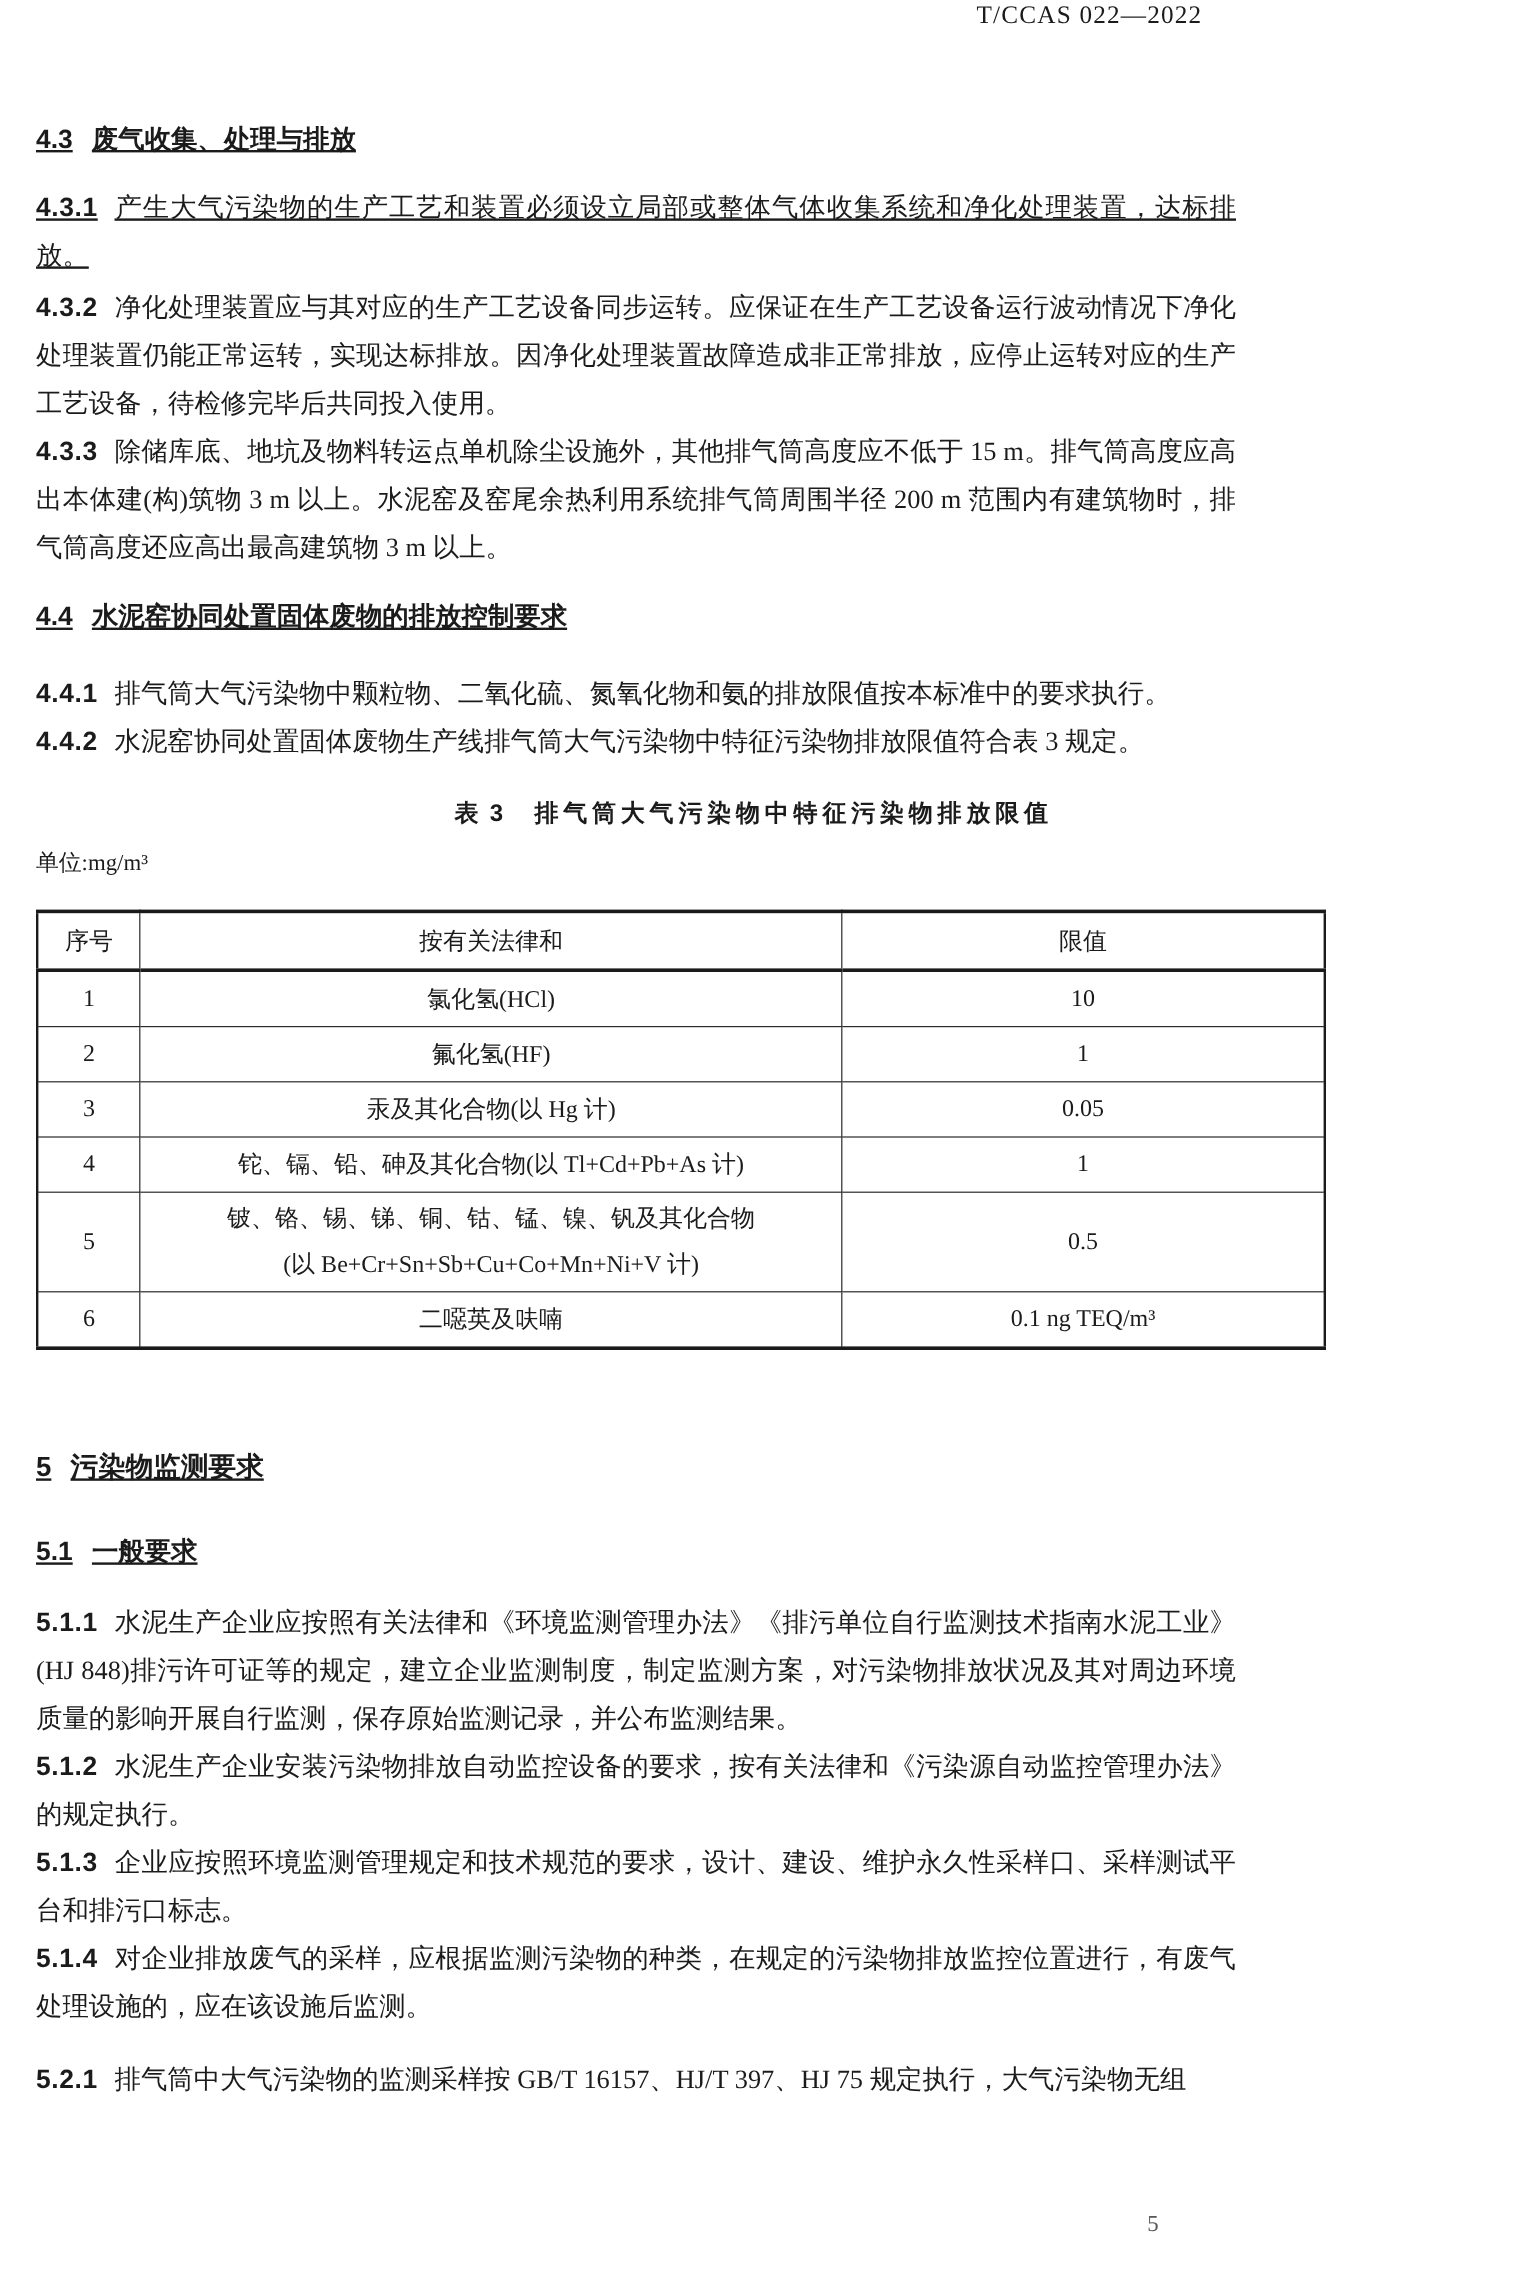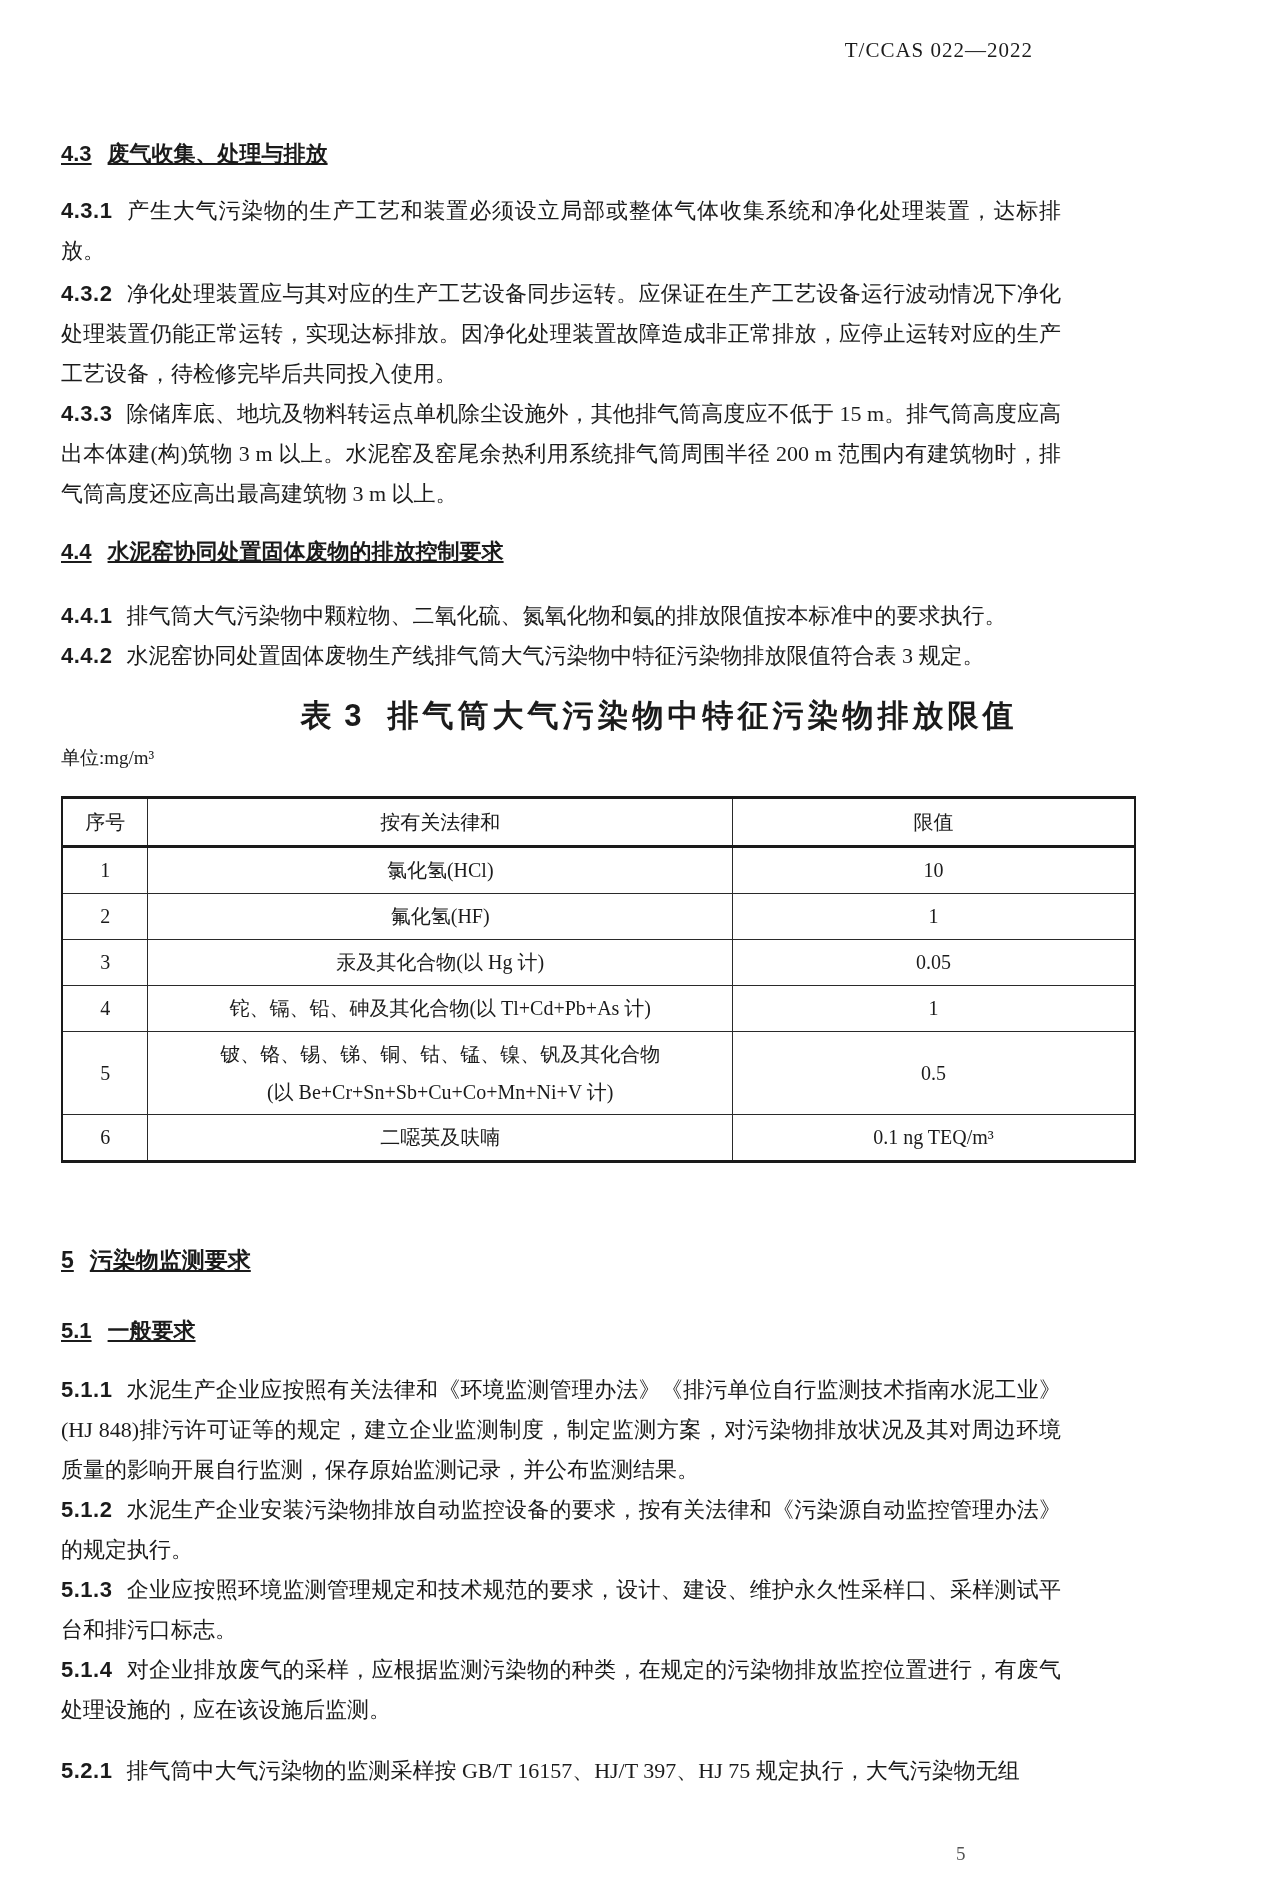--- a/index.html
+++ b/index.html
@@ -6,22 +6,21 @@
   body{
     width:1280px;height:1901px;
     background:#ffffff;
     color:#1b1b1b;
     font-family:"Liberation Serif","DejaVu Serif",serif;
     position:relative;
     overflow:hidden;
   }
   .content{
     width:1000px;
-    margin-left:61px;
-    padding-top:38px;
+    margin-left:30px;
   }
   
   .doc-header{
     text-align:right;
     padding-right:28px;
     font-size:21px;
     line-height:24px;
     letter-spacing:1px;
     font-family:"Liberation Serif","DejaVu Serif",serif;
   }
@@ -46,33 +45,33 @@
     line-height:40px;
     text-align:justify;
     margin:0;
   }
   .clause .c-num{
     font-family:"Liberation Sans","DejaVu Sans",sans-serif;
     font-weight:bold;
     margin-right:14px;
     letter-spacing:0.5px;
   }
-  .p431{margin-top:23px;}
+  .p431{margin-top:23px;text-decoration:underline;}
   .p432{margin-top:3px;}
   .p441{margin-top:30px;}
   .p511{margin-top:25px;}
   .p521{margin-top:21px;}
   
   .tbl-caption{
     margin-top:23px;
     text-align:center;
     transform:translateX(98px);
     font-family:"Liberation Sans","DejaVu Sans",sans-serif;
     font-weight:bold;
-    font-size:31px;
+    font-size:20px;
     line-height:34px;
     letter-spacing:4px;
   }
   .tbl-caption .cap-label{margin-right:24px;letter-spacing:2px;}
   .unit-line{
     margin-top:13px;
     text-align:left;
     padding-right:30px;
     font-size:19px;
     line-height:24px;

